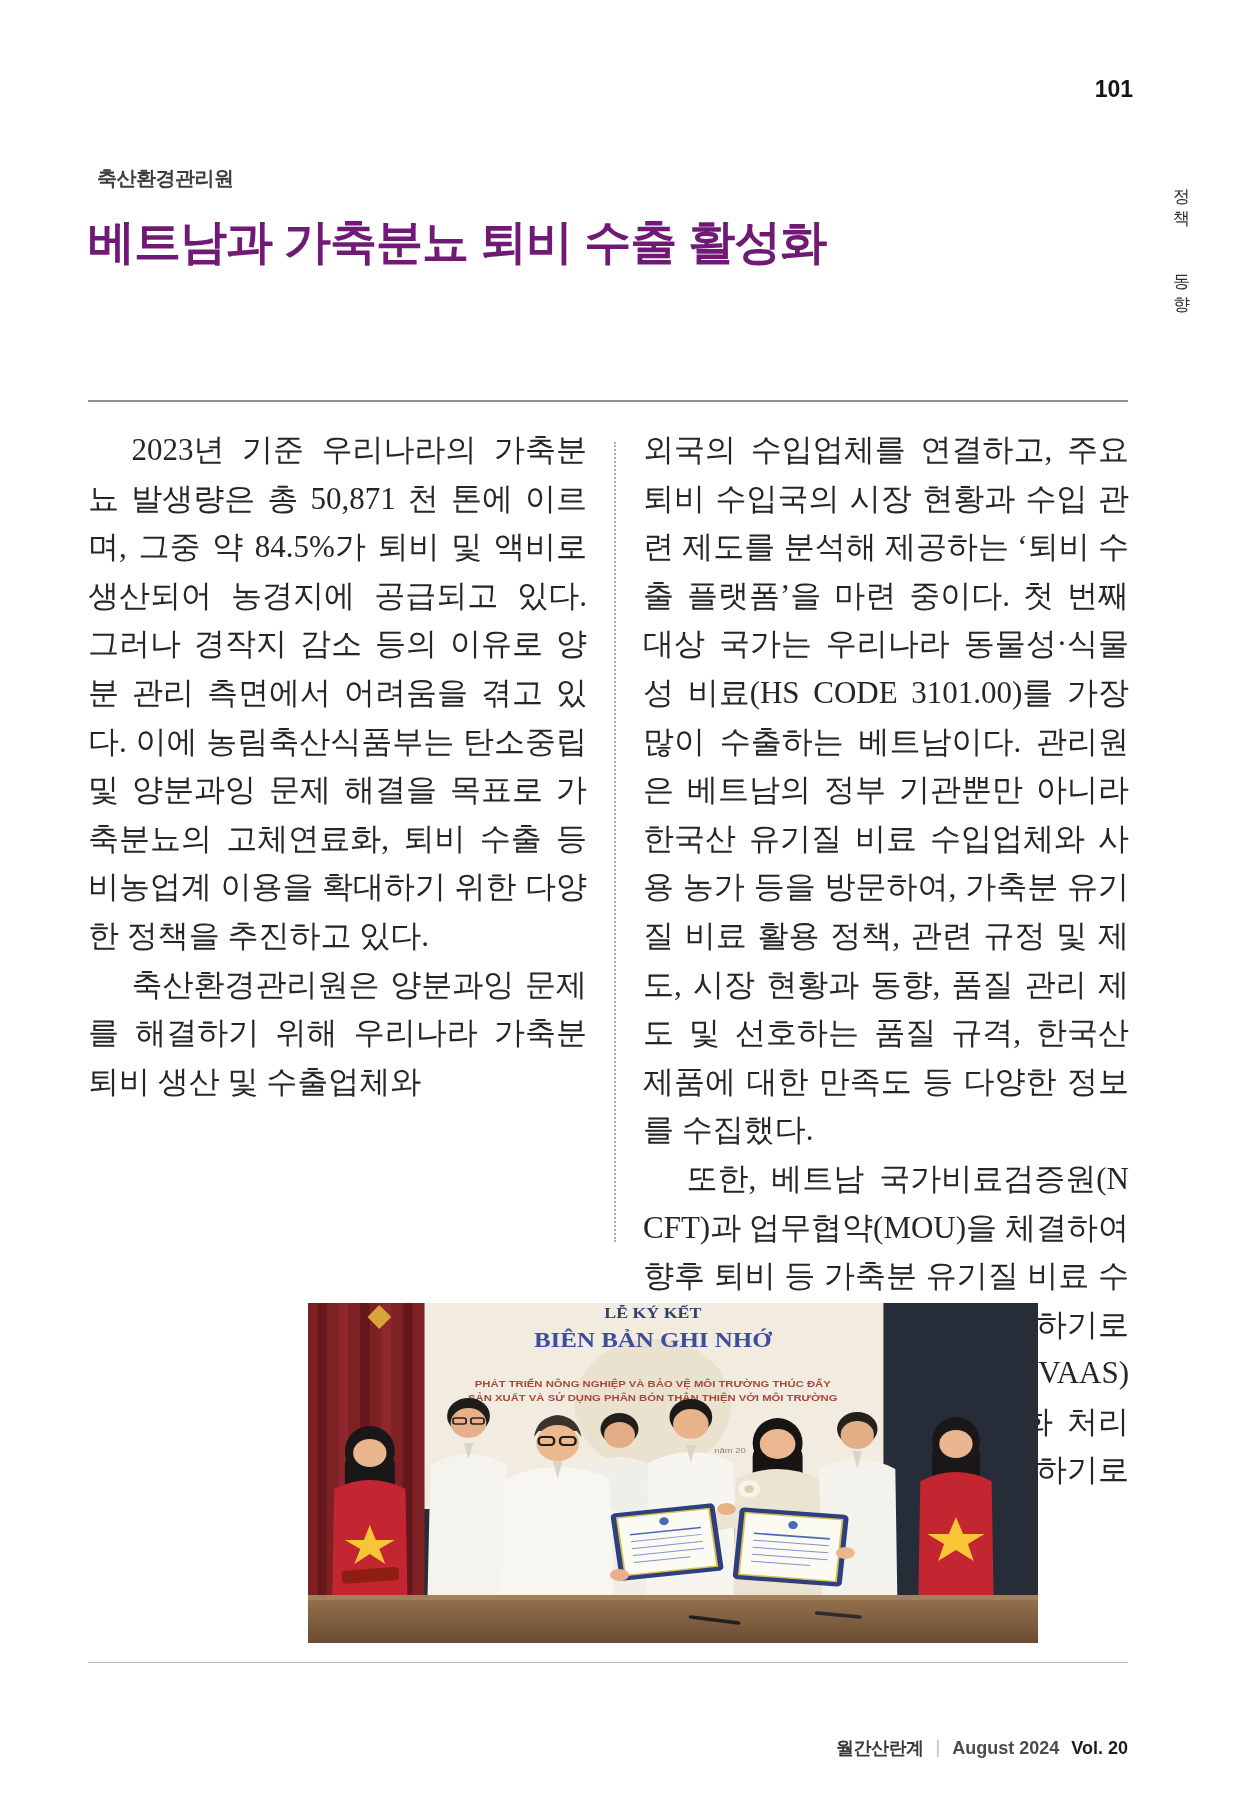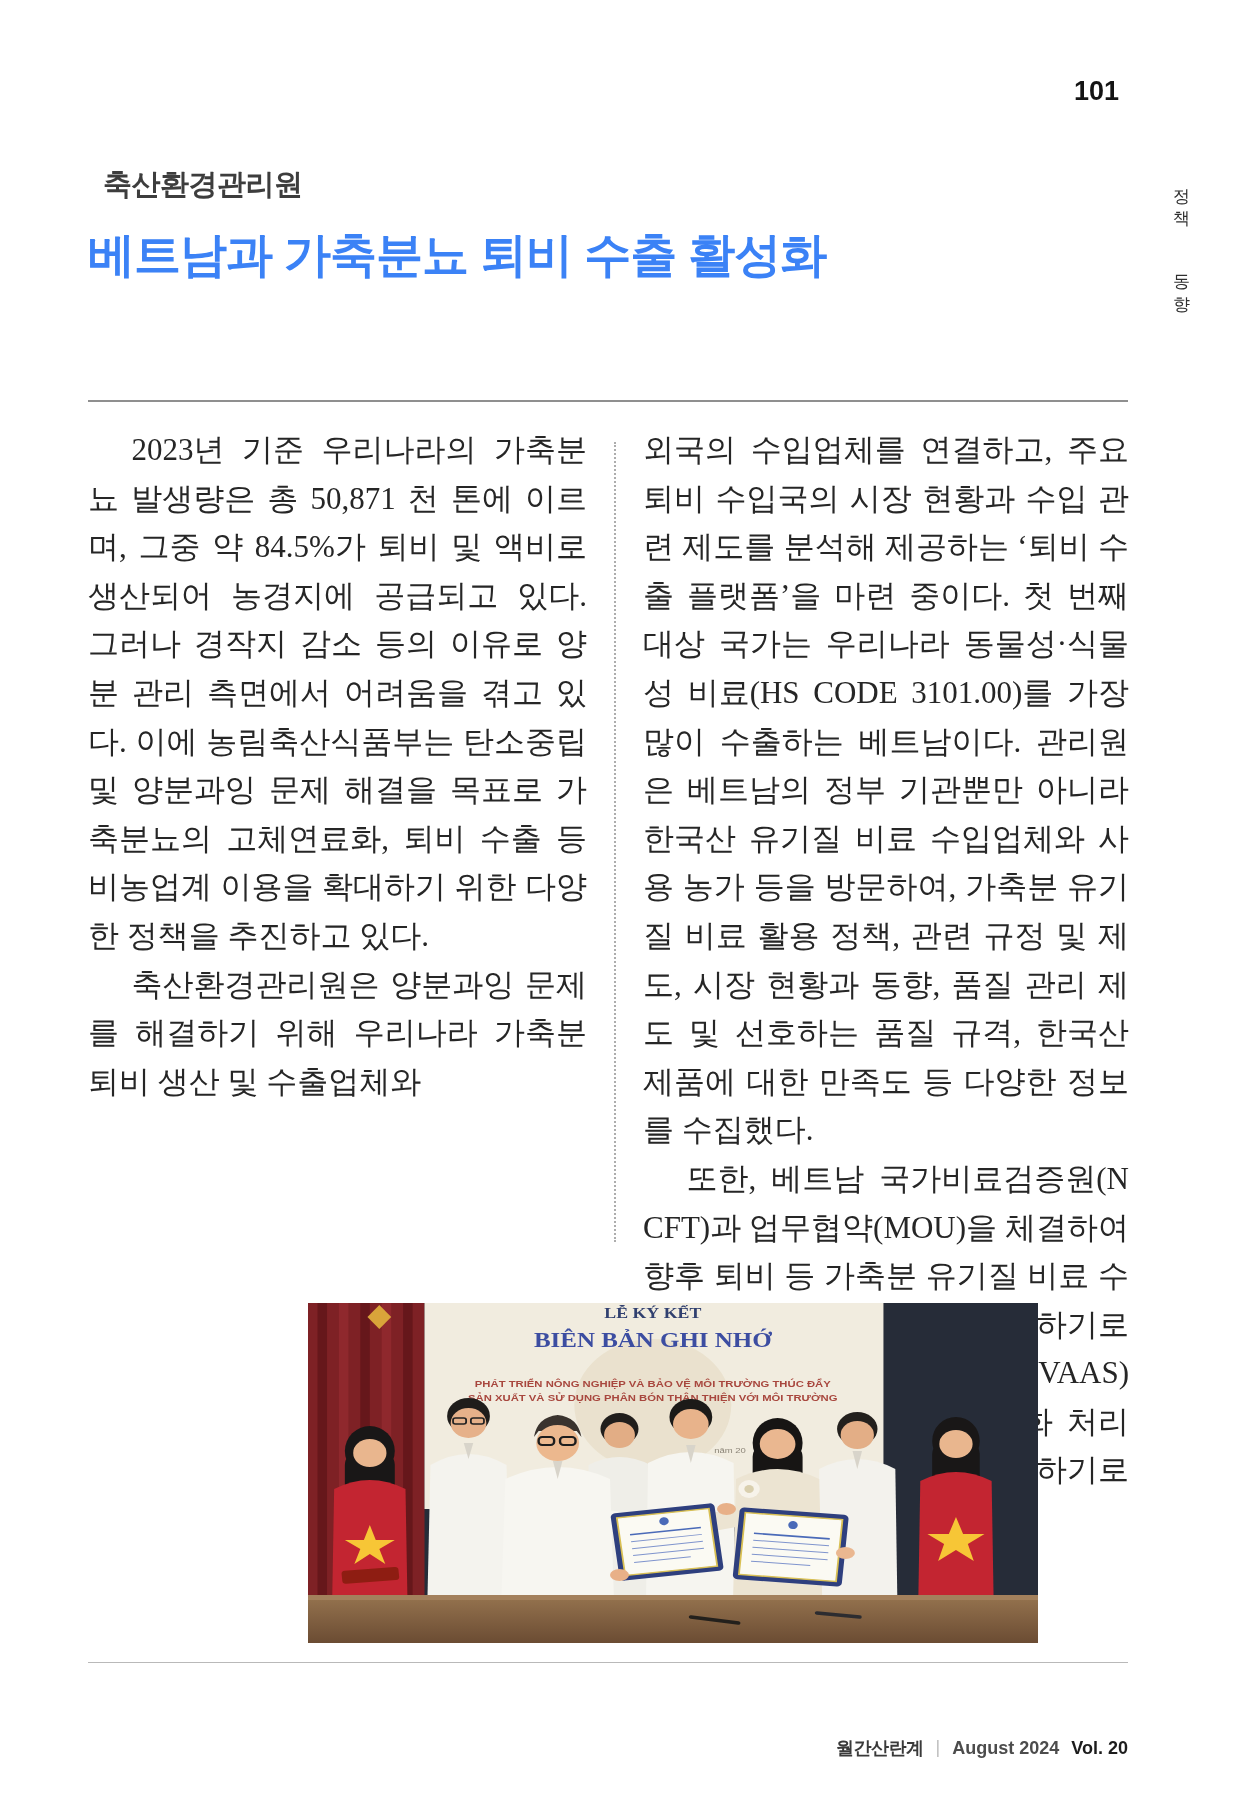--- a/index.html
+++ b/index.html
@@ -7,43 +7,43 @@
     position: relative;
     width: 1235px; height: 1820px;
     background: #ffffff;
     margin: 0 auto;
     overflow: hidden;
     font-family: "Liberation Sans", sans-serif;
   }
 
   
   .page-number {
-    position: absolute; top: 76px; right: 116px;
-    font-size: 27px; font-weight: bold; color: #141414;
+    position: absolute; top: 76px; right: 102px;
+    font-size: 23px; font-weight: bold; color: #141414;
     letter-spacing: 0px;
   }
 
   
   .side-label {
     position: absolute; top: 176px; left: 1170px;
     writing-mode: vertical-rl; text-orientation: upright;
     font-size: 17px; color: #2f2f2f; letter-spacing: 5px;
     font-family: "Liberation Serif", serif;
   }
   .side-label .word + .word { margin-top: 18px; display: inline-block; }
 
   
   .header { position: absolute; left: 88px; top: 165px; width: 1040px; }
   .kicker {
-    font-size: 29px; font-weight: bold; color: #3d3d3d;
-    letter-spacing: -0.5px; margin: 0 0 16px 15px;
+    font-size: 20px; font-weight: bold; color: #3d3d3d;
+    letter-spacing: -0.5px; margin: 0 0 16px 9px;
   }
   .title {
     font-size: 47px; line-height: 67px; font-weight: 800;
-    color: #3b82f6; letter-spacing: -1px; margin: 0;
+    color: #701a75; letter-spacing: -1px; margin: 0;
   }
 
   .rule-top {
     position: absolute; left: 88px; top: 400px;
     width: 1040px; height: 2px; background: #8f8f8f;
   }
 
   
   .article { position: absolute; left: 88px; top: 426px; width: 1040px; }
   .col {

